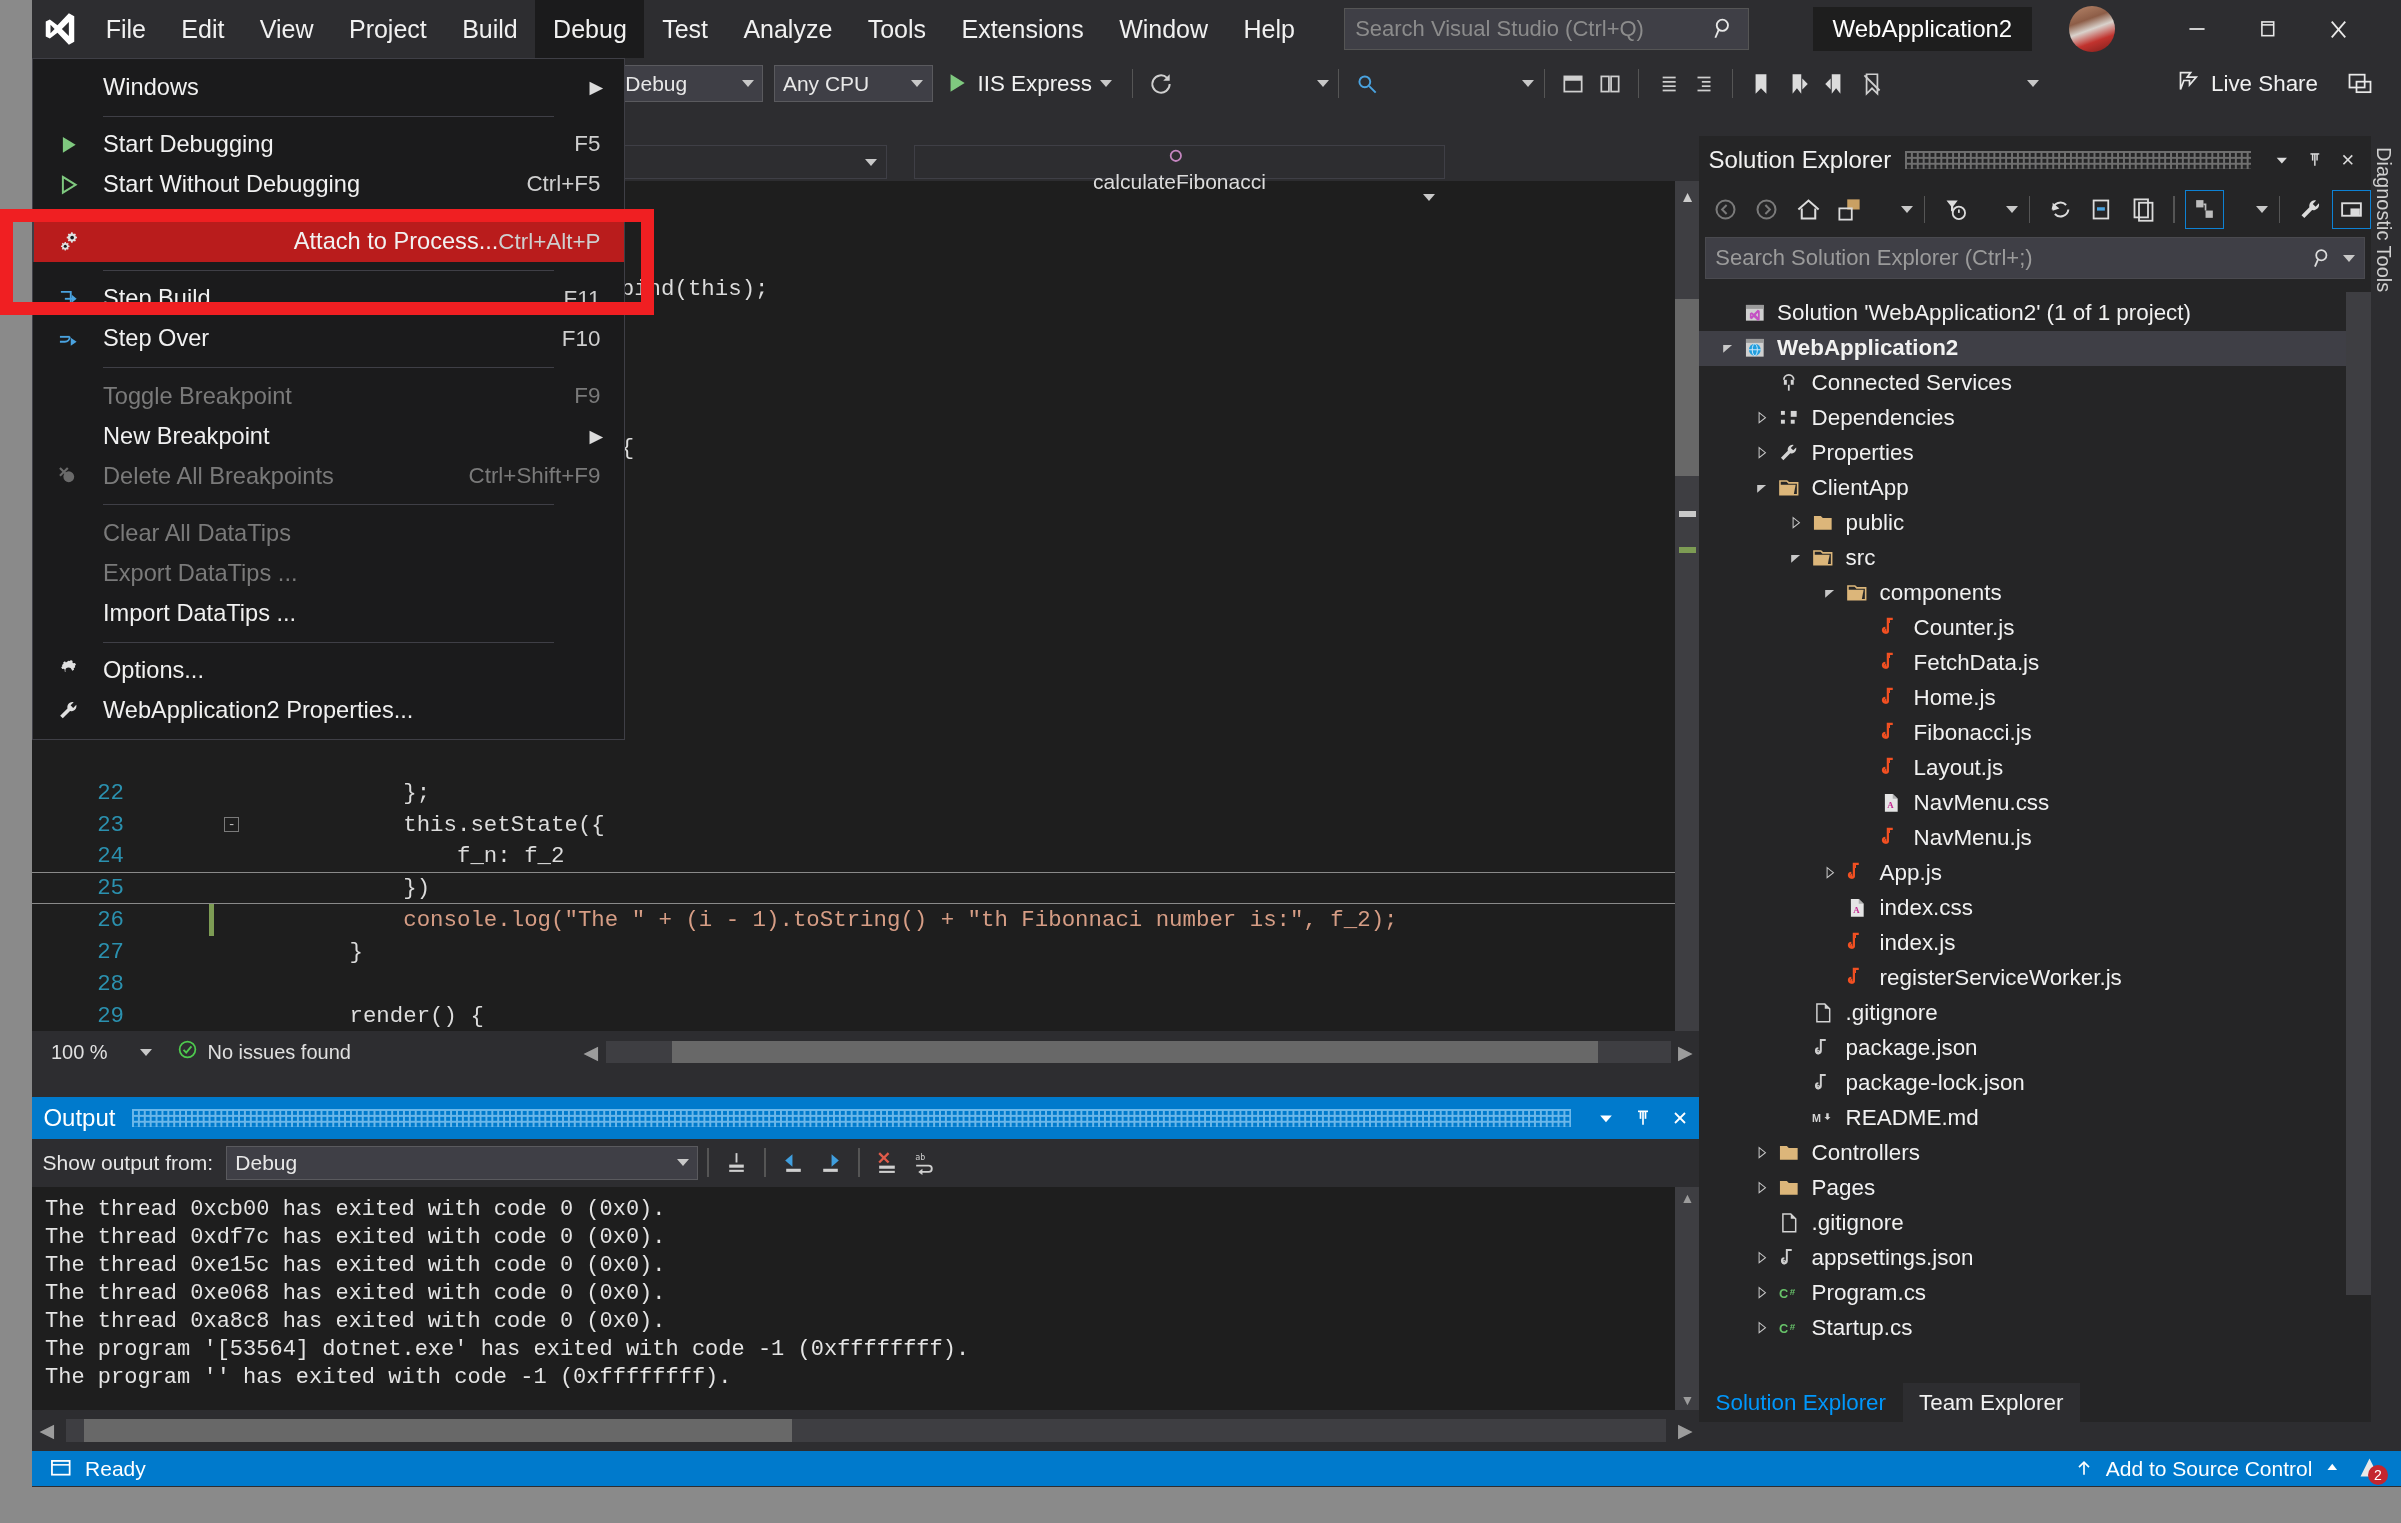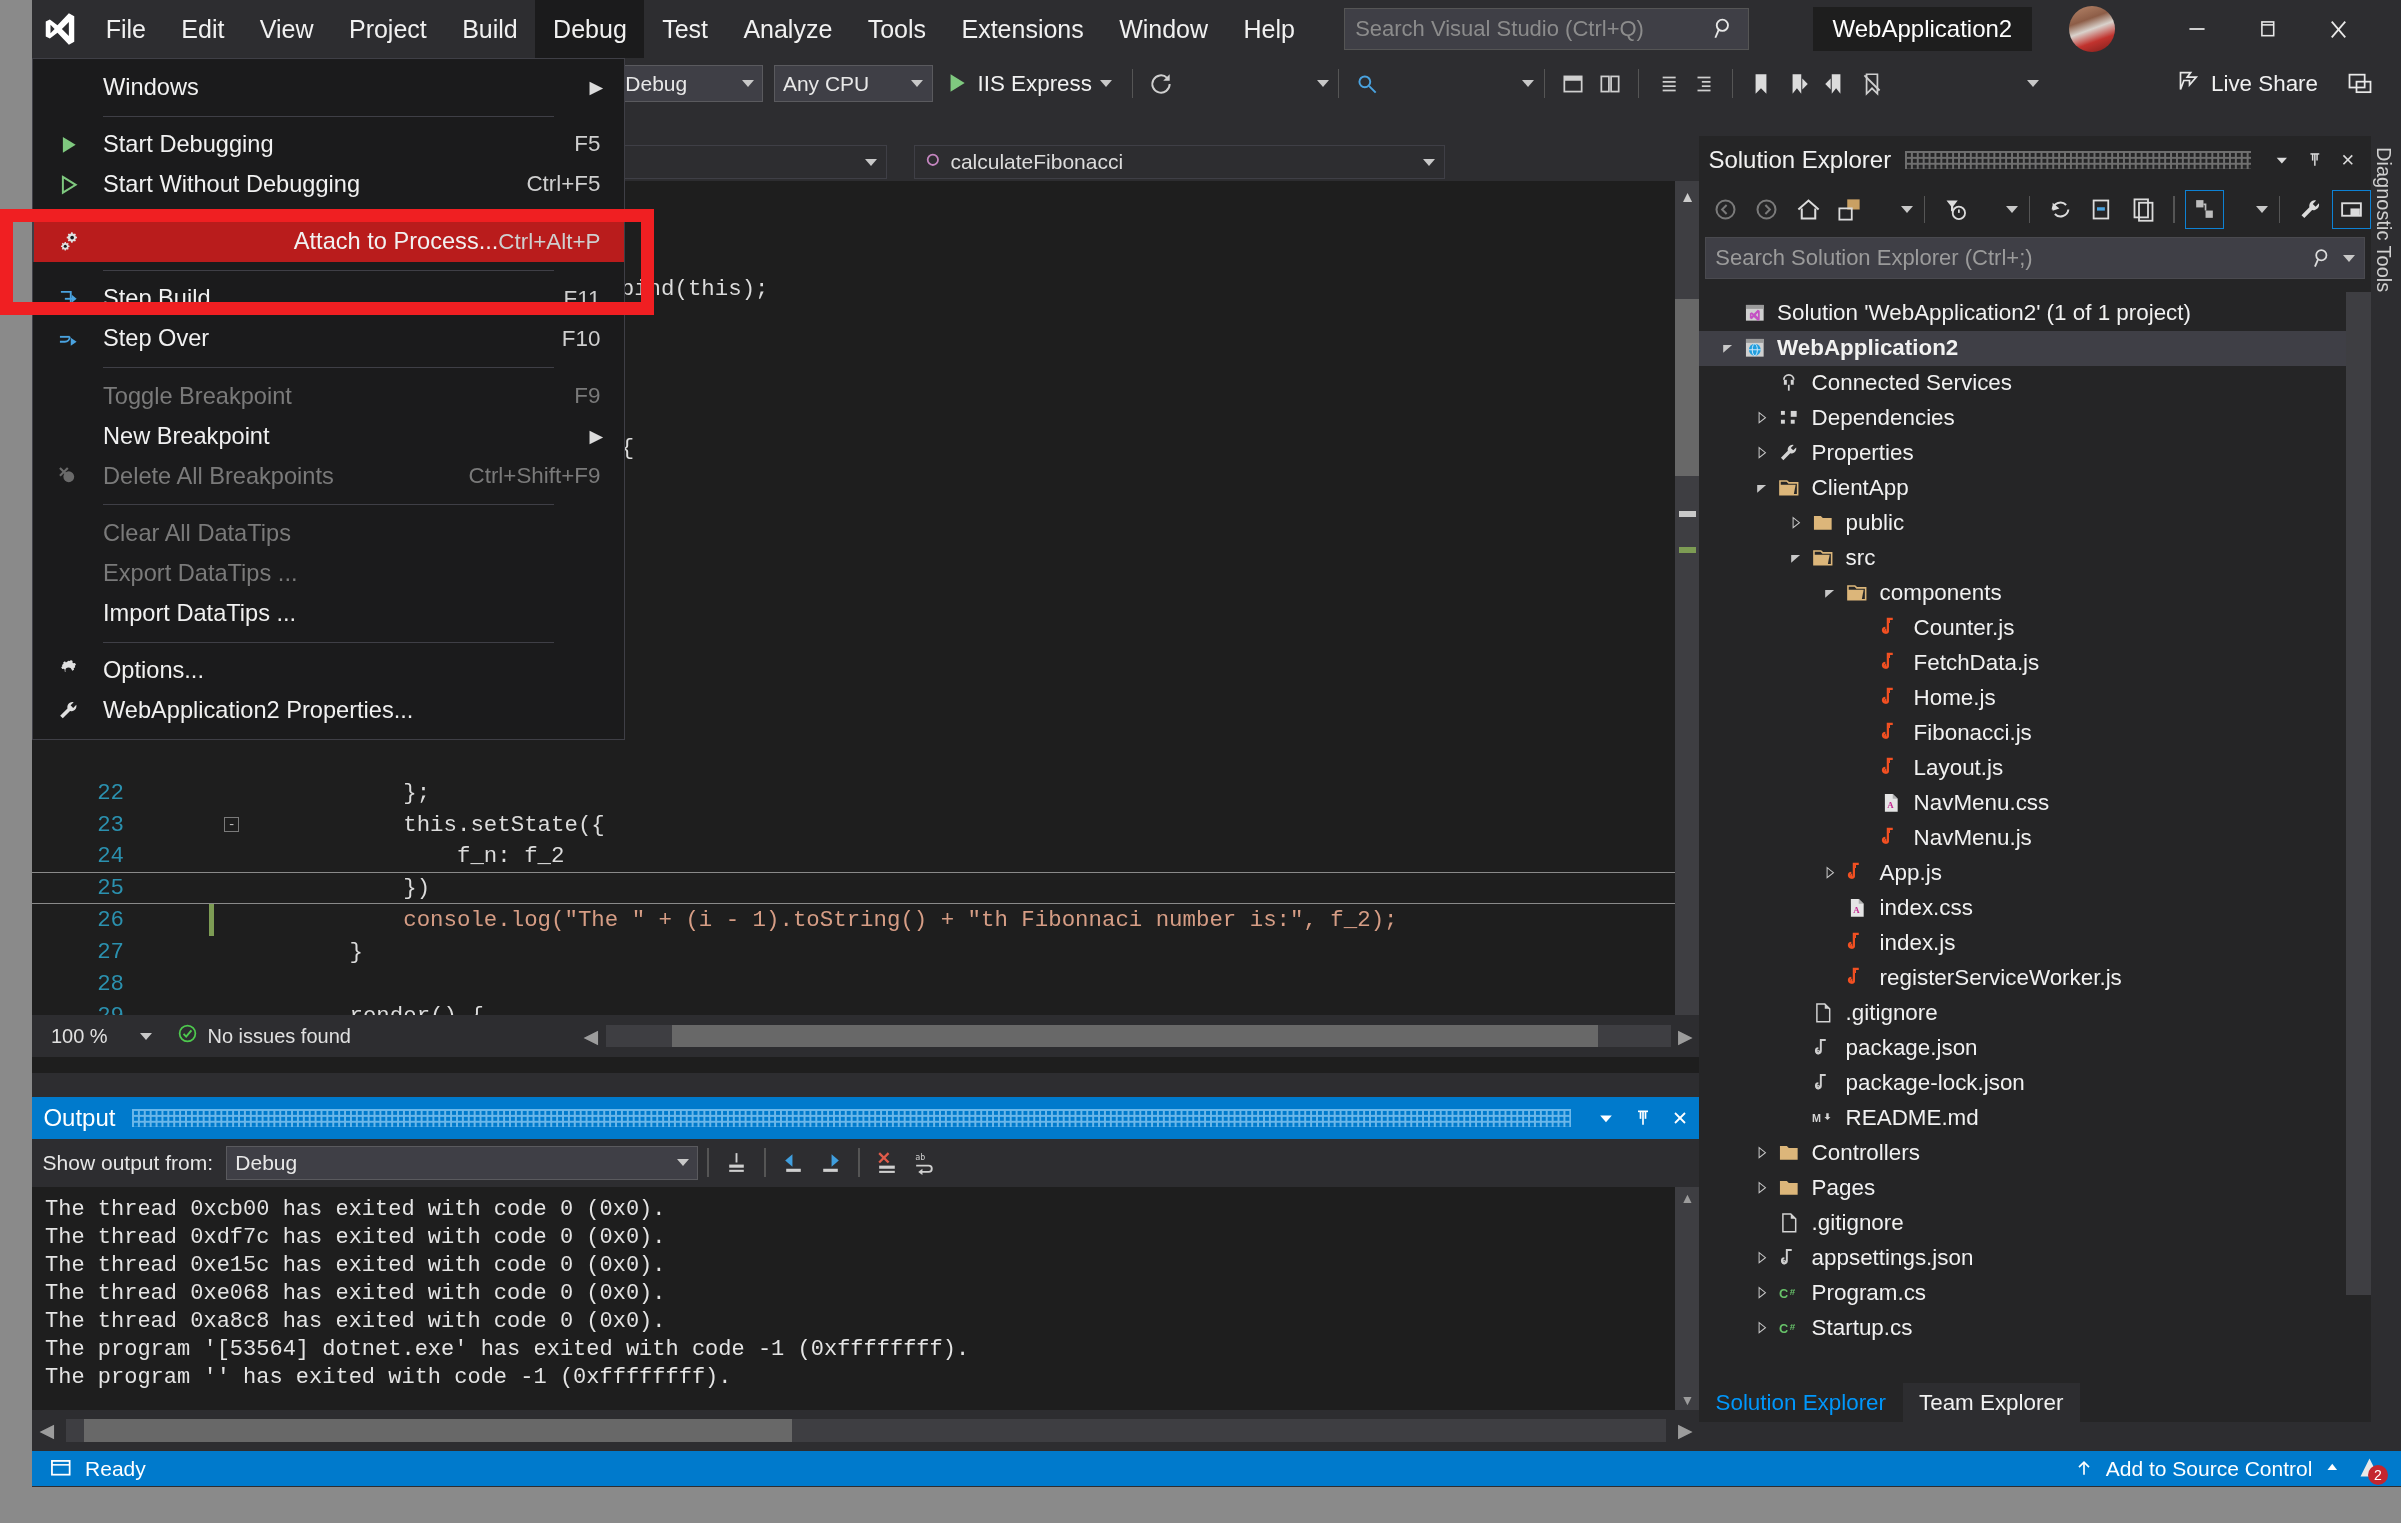--- a/index.html
+++ b/index.html
@@ -42,30 +42,30 @@
   #run-btn .lbl{font-size:22.4px;color:#f1f1f1;white-space:nowrap;}
   #live-share{margin-left:auto;display:flex;align-items:center;gap:8px;padding-right:23.6px;font-size:22.4px;color:#f1f1f1;}
 
   
   #editor-area{position:absolute;left:32px;top:109px;width:1668px;height:964px;background:#1e1e1e;}
   #tabstrip{position:absolute;left:0;top:0;width:100%;height:34px;background:#2d2d30;}
   #navbar-row{position:absolute;left:0;top:34px;width:100%;height:38px;background:#2d2d30;display:flex;align-items:center;}
   .navcombo{height:34px;background:#2d2d30;border:1.2px solid #3f3f46;display:flex;align-items:center;
             padding:0 9.4px;font-size:21px;color:#dcdcdc;}
   #navcombo-a{margin-left:348px;width:507px;}
-  #navcombo-b{margin-left:27px;width:531px;}
+  #navcombo-b{margin-left:27px;width:531px;flex-direction:column;}
   .navcombo .ico{margin-right:8.3px;}
   #code-scroll{position:absolute;left:0;top:72px;width:100%;bottom:42px;overflow:hidden;}
   .cl{position:absolute;left:0;width:100%;height:32px;display:flex;align-items:center;font-family:"Liberation Mono",monospace;font-size:22.4px;}
   .ln{width:105px;text-align:right;color:#2b91af;padding-right:13px;font-family:"Liberation Mono",monospace;font-size:22.4px;}
   .codetext{white-space:pre;font-family:"Liberation Mono",monospace;font-size:22.4px;color:#dcdcdc;}
   .fold{position:absolute;left:192px;width:15.3px;height:15.3px;border:1.2px solid #7a7a7a;color:#c8c8c8;
         font-size:13px;line-height:13px;text-align:center;font-family:"Liberation Mono",monospace;}
   .chgbar{position:absolute;left:177px;width:4.7px;height:32px;}
-  #statusline{position:absolute;left:0;bottom:16px;width:100%;height:42px;background:#2d2d30;display:flex;align-items:center;}
+  #statusline{position:absolute;left:0;bottom:0;width:100%;height:42px;background:#2d2d30;display:flex;align-items:center;}
   #zoomsel{width:118px;height:32px;margin-left:10.6px;display:flex;align-items:center;padding:0 8.3px;font-size:20px;color:#e0e0e0;}
   #noissues{display:flex;align-items:center;gap:9.4px;margin-left:16.5px;font-size:20px;color:#e0e0e0;}
   #hscroll-editor{margin-left:auto;width:1124px;height:29.5px;display:flex;align-items:center;}
   .hs-track{flex:1;height:22.4px;background:#3e3e42;position:relative;}
   .hs-thumb{position:absolute;left:66px;width:926px;top:0;height:22.4px;background:#686868;}
   .arr{width:29.5px;text-align:center;color:#9c9c9c;font-size:19px;}
 
   
   #vscroll-editor{position:absolute;right:0;top:72px;width:25px;bottom:42px;background:#3e3e42;}
   #vs-thumb{position:absolute;left:0;top:118px;width:25px;height:177px;background:#686868;}

